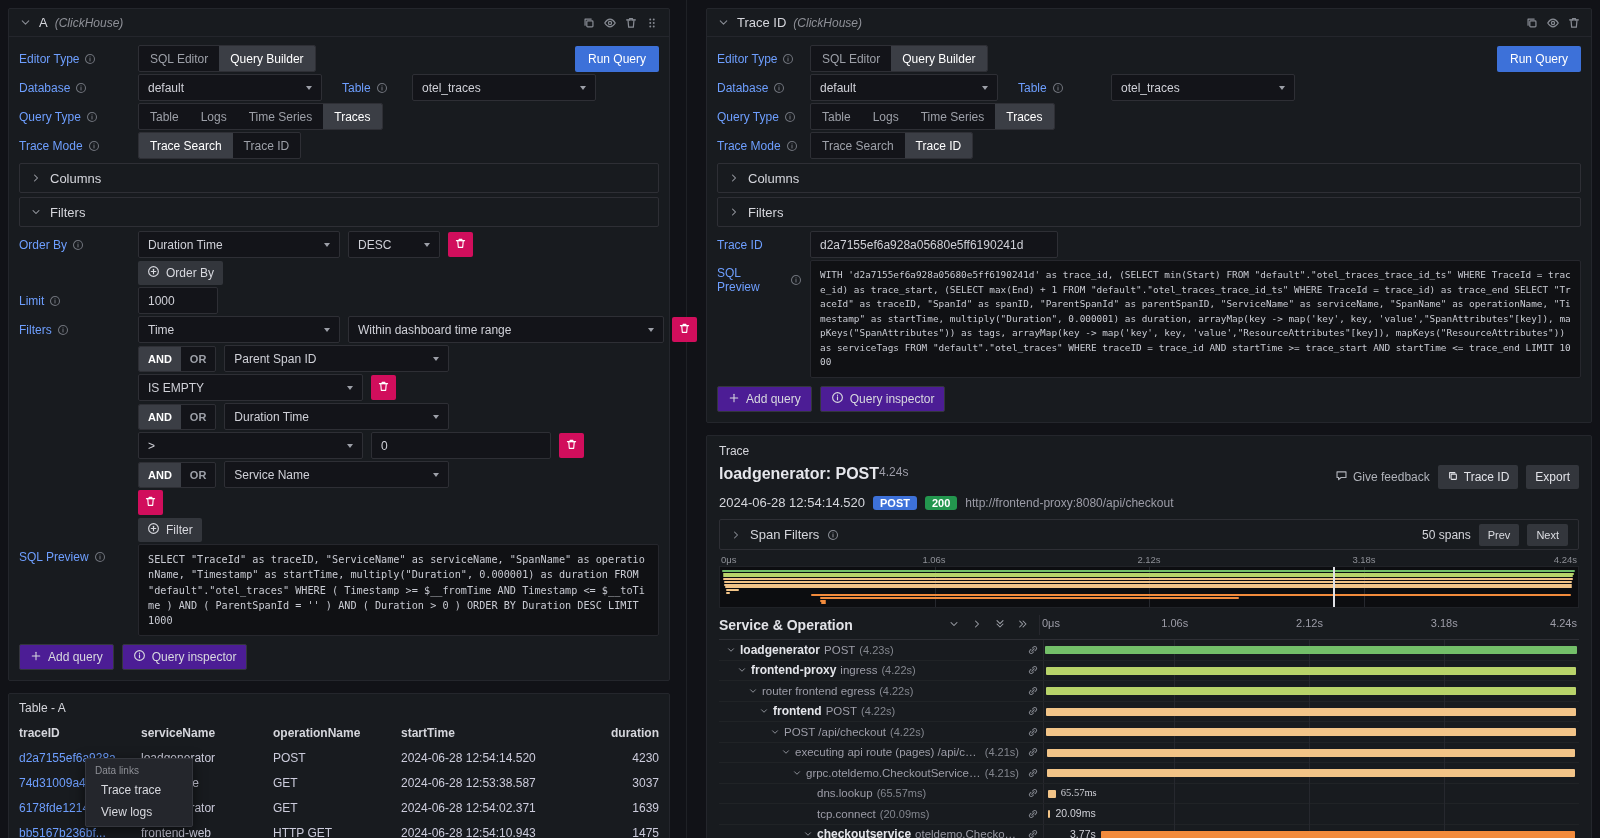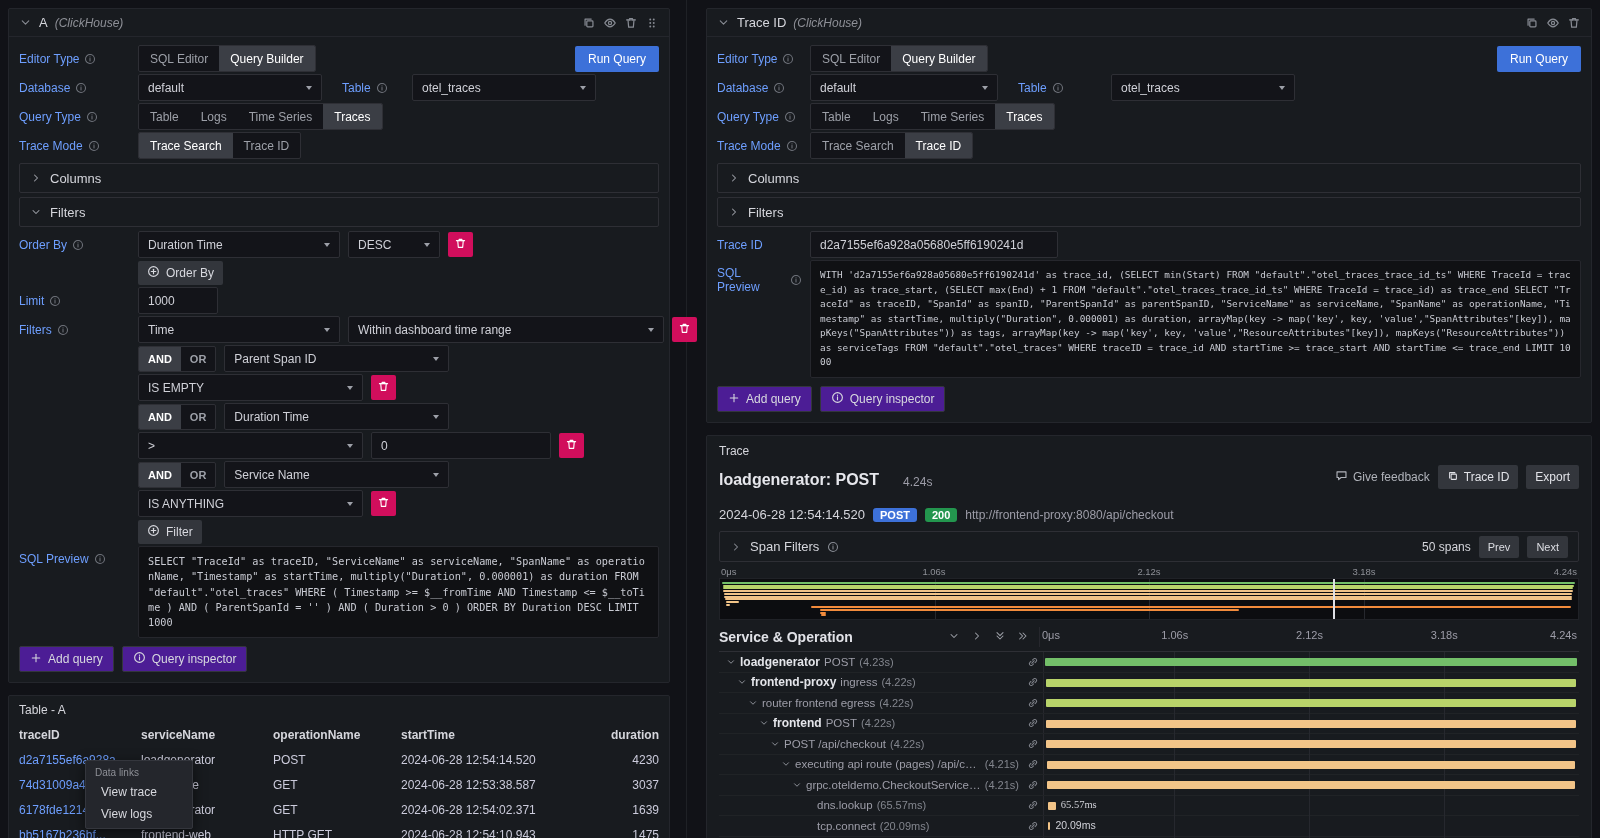--- a/index.html
+++ b/index.html
@@ -48,21 +48,21 @@
   .tgrid.head{font-weight:700;color:#d5d6dc;height:24px;margin-top:2px}
   .tcell{font-size:12px;white-space:nowrap;overflow:hidden;text-overflow:ellipsis;padding-right:8px}
   .tcell.num{text-align:right;padding-right:0}
   .tcell.link{color:#6e9fff;cursor:pointer}
   .ctx-menu{position:absolute;left:76px;top:64px;width:106px;background:#24262c;border:1px solid #34363d;border-radius:2px;box-shadow:0 4px 14px rgba(0,0,0,.55);z-index:6;padding:3px 0}
   .ctx-header{padding:3px 9px;font-size:10px;color:#8e9097}
   .ctx-item{padding:4px 9px 4px 15px;font-size:12px;color:#d8d9df;cursor:pointer}
   
   .trace-panel{margin-top:12px;padding:8px 12px;height:448px;position:relative;overflow:hidden}
   .trace-title{font-size:12px;font-weight:500;color:#d5d6dc;margin-bottom:7px}
-  .trace-head{display:flex;align-items:flex-end;gap:24px;margin-bottom:18px}
+  .trace-head{display:flex;align-items:flex-start;gap:0;margin-bottom:6px}
   .trace-name{font-size:16px;font-weight:700;color:#e6e7ec}
   .trace-dur{font-size:12px;color:#9d9da8}
   .head-right{margin-left:auto;display:flex;align-items:center;gap:8px}
   .feedback{display:flex;align-items:center;gap:5px;font-size:12px;color:#b0b3ba;cursor:pointer}
   .btn-mini{height:24px;display:inline-flex;align-items:center;gap:5px;padding:0 9px;background:#33363c;color:#e2e3e8;border:none;border-radius:2px;font-size:12px;cursor:pointer;font-family:inherit}
   .trace-meta{display:flex;align-items:center;gap:8px;margin-bottom:9px}
   .meta-ts{font-size:13px;color:#d5d6dc}
   .chip{padding:1px 7px;border-radius:3px;font-size:11px;font-weight:700;color:#fff}
   .chip.method{background:#3d71d9}
   .chip.status{background:#23964e}
@@ -369,24 +369,20 @@
         <div class="andor">
           <span class="andor-opt sel">AND</span>
           <span class="andor-opt">OR</span>
         </div>
         <div class="select w205">
             <span>Service Name</span>
             <span class="caret"></span>
           </div>
       </div>
       <div class="qrow indent-row">
-        <div class="select w205">
-            <span>IS ANYTHING</span>
-            <span class="caret"></span>
-          </div>
         <button class="btn-danger">
             <i><svg viewBox="0 0 16 16" width="13" height="13" fill="none" stroke="currentColor" stroke-width="1.4" stroke-linecap="round" stroke-linejoin="round">
                 <path d="M3 4.5h10"></path>
                 <path d="M6.3 4.5V3h3.4v1.5"></path>
                 <path d="M4.6 4.5l.7 8.2h5.4l.7-8.2"></path>
               </svg></i>
           </button>
       </div>
       <div class="qrow indent-row">
         <button class="btn-sec">
@@ -465,21 +461,21 @@
         <div class="tgrid">
           <div class="tcell link">bb5167b236bf...</div>
           <div class="tcell">frontend-web</div>
           <div class="tcell">HTTP GET</div>
           <div class="tcell">2024-06-28 12:54:10.943</div>
           <div class="tcell num">1475</div>
         </div>
       </div>
     <div class="ctx-menu">
       <div class="ctx-header">Data links</div>
-      <div class="ctx-item">View trace</div>
+      <div class="ctx-item">Trace trace</div>
       <div class="ctx-item">View logs</div>
     </div>
   </div>
 </div>
 
 <div class="pane" id="pane-right">
   <div class="panel">
     <div class="qheader">
       <i class="hic">
           <svg viewBox="0 0 16 16" width="13" height="13" fill="none" stroke="currentColor" stroke-width="1.4" stroke-linecap="round" stroke-linejoin="round">

